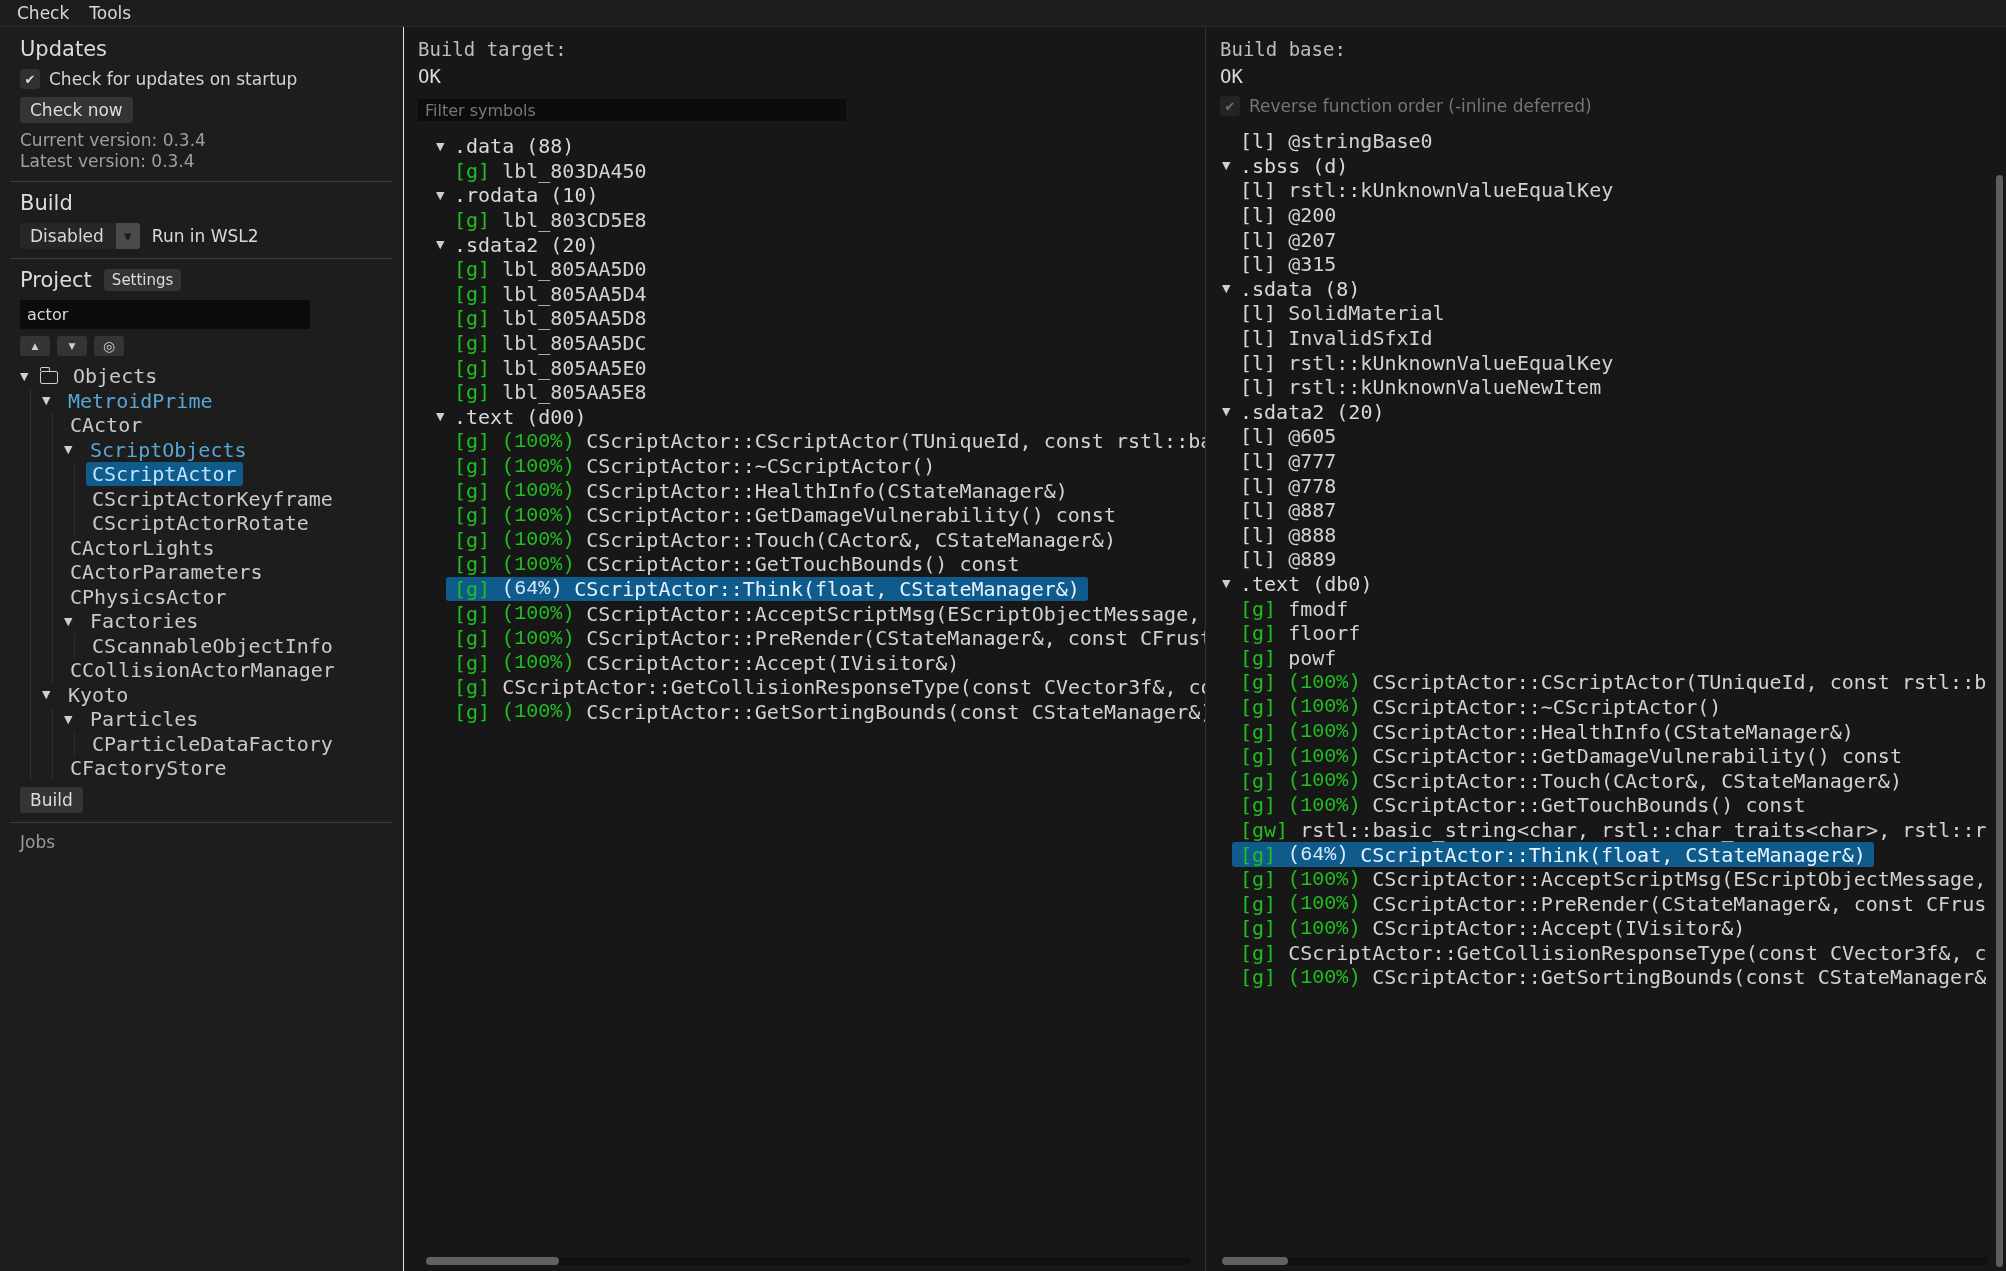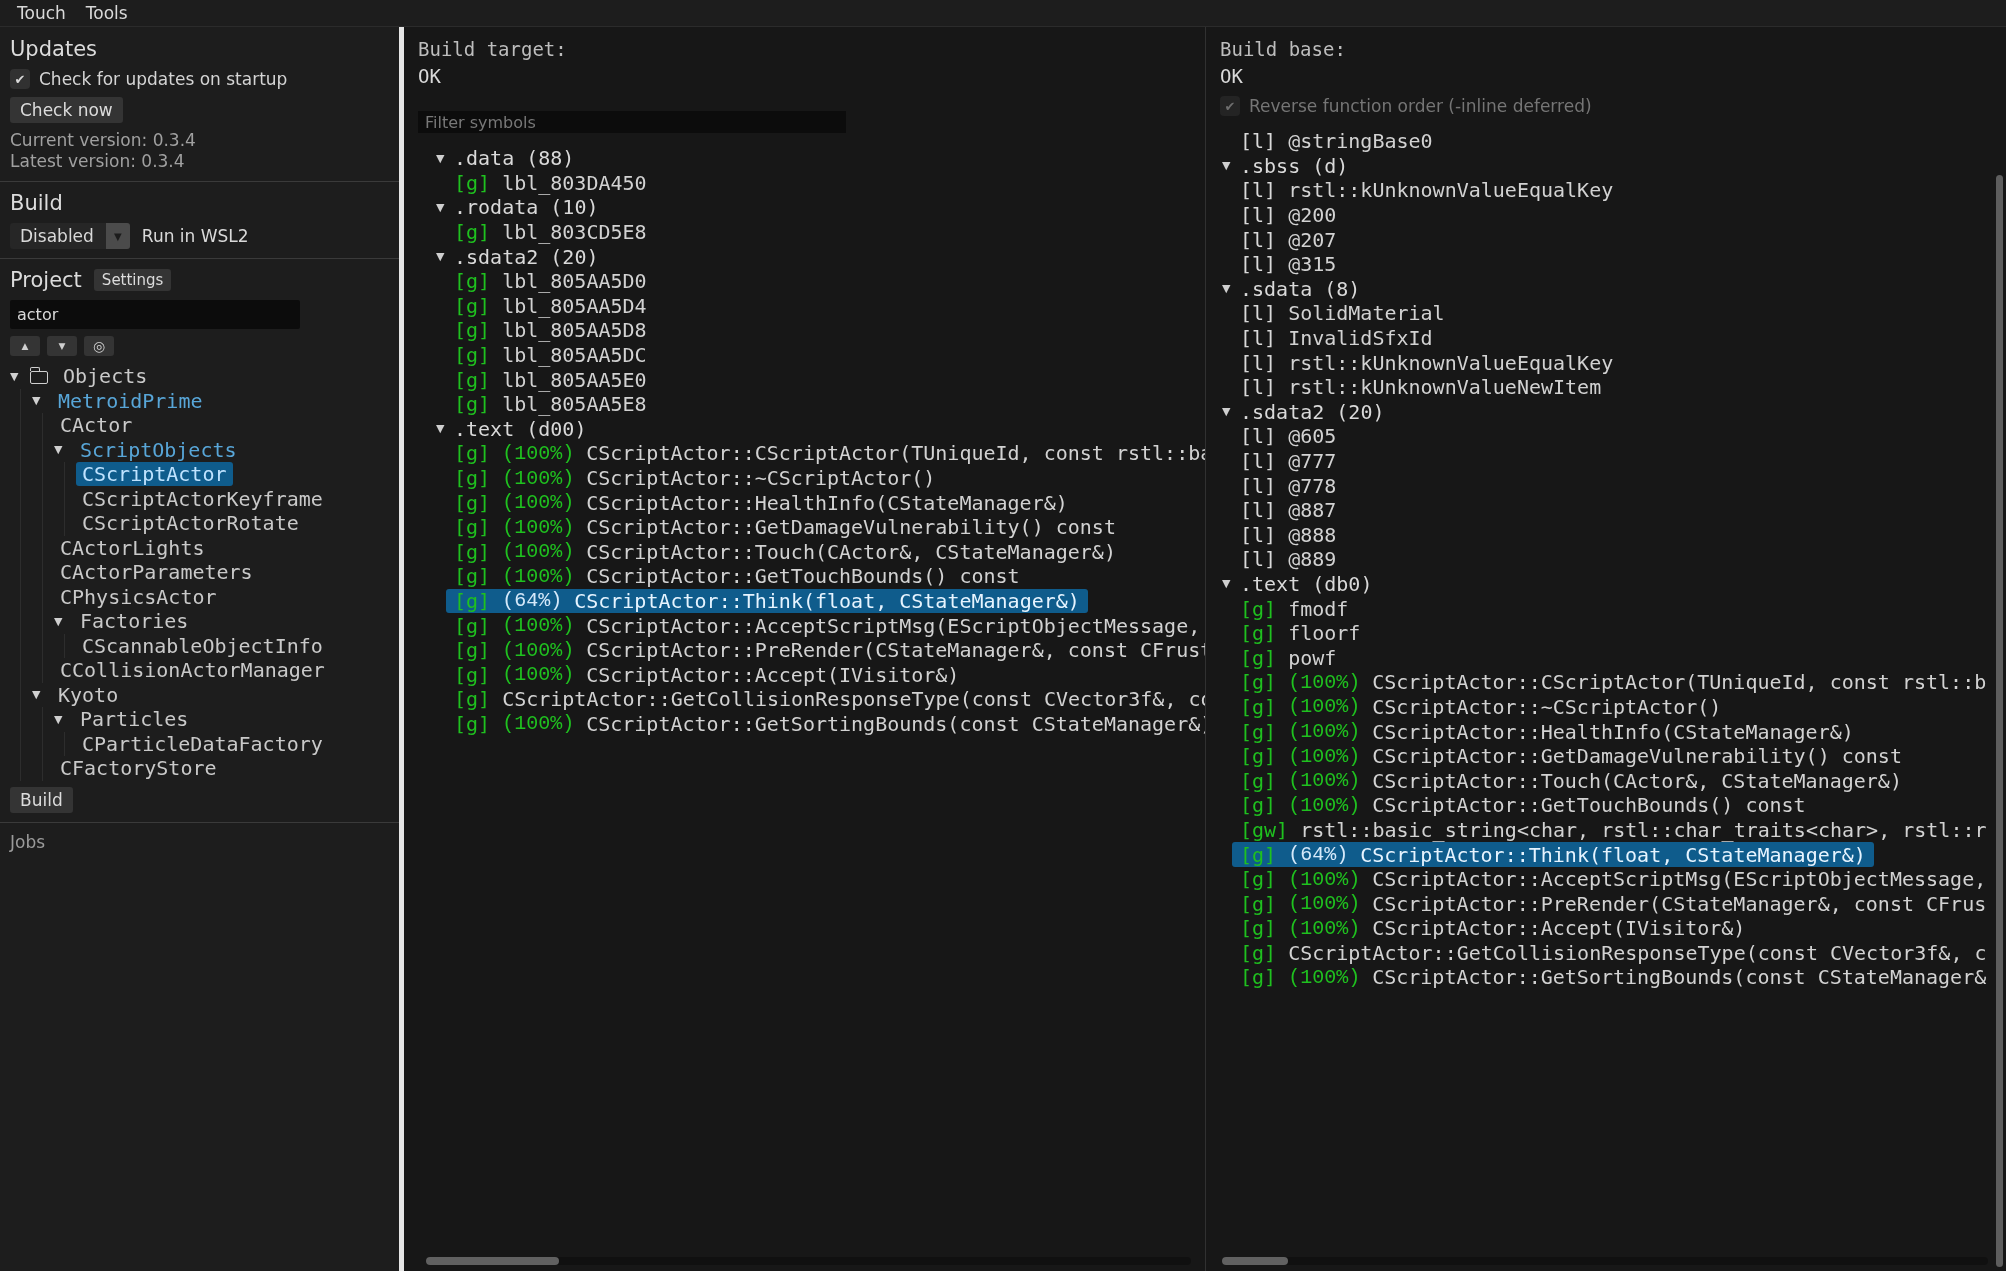--- a/index.html
+++ b/index.html
@@ -7,22 +7,22 @@
     color:#d9d9d9; font-family:"DejaVu Sans","Liberation Sans",sans-serif; }
 
   
   .menubar { height:27px; background:#1d1d1d; border-bottom:1px solid #2b2b2b;
     display:flex; align-items:center; padding:0 8px; gap:2px; font-size:17px; }
   .menu-item { padding:1px 9px; border-radius:3px; color:#d9d9d9; cursor:default; }
 
   .main { display:flex; height:1244px; }
 
   
-  .sidebar { width:404px; flex:none; background:#1d1d1d; border-right:5px solid #e5e5e5;
-    padding:6px 10px 0; font-size:17px; position:relative; }
+  .sidebar { width:404px; flex:none; background:#1d1d1d; border-right:1px solid #e5e5e5;
+    padding:6px 20px 0; font-size:17px; position:relative; }
   .heading { font-size:21px; font-weight:400; color:#dcdcdc; margin:4px 0 8px; }
   .chk-row { display:flex; align-items:center; gap:9px; margin:2px 0 8px; }
   .chk { width:20px; height:20px; flex:none; background:#313131; border-radius:4px;
     display:flex; align-items:center; justify-content:center; font-size:13px; color:#d9d9d9; }
   .chk.disabled { background:#242424; color:#6f6f6f; }
   .chk-label { color:#d4d4d4; }
   .chk-label.disabled { color:#757575; }
   .btn { display:inline-block; background:#343434; border:none; border-radius:3px;
     padding:3px 10px; font-size:17px; color:#dcdcdc; font-family:inherit; cursor:default; }
   .dimtext { color:#a0a0a0; font-size:17px; line-height:21px; }
@@ -57,21 +57,21 @@
   .side-build-btn { margin:6px 0 0 0; }
   .jobs { color:#9a9a9a; margin-top:8px; }
 
   
   .panel { position:relative; background:#171717; overflow:hidden; }
   .panel.mid { width:802px; flex:none; border-right:1px solid #313131; }
   .panel.base { flex:1; }
   .panel-head { padding:11px 14px 0; }
   .panel-title { font-family:"DejaVu Sans Mono","Liberation Mono",monospace; font-size:19px; color:#bdbdbd; }
   .panel-status { font-family:"DejaVu Sans Mono","Liberation Mono",monospace; font-size:19px; color:#d9d9d9; margin-top:5px; }
-  .filter { margin-top:24px; width:428px; height:22px; background:#0c0c0c; border:none;
+  .filter { margin-top:12px; width:428px; height:22px; background:#0c0c0c; border:none;
     color:#d9d9d9; font-size:16px; font-family:inherit; padding:0 7px; }
   .filter::placeholder { color:#787878; }
   .head-chk { margin-top:9px; margin-bottom:0; font-size:17px; }
 
   .symbols { margin-top:13px; font-family:"DejaVu Sans Mono","Liberation Mono",monospace;
     font-size:20px; white-space:nowrap; }
   .panel.mid .symbols { padding-left:22px; }
   .panel.base .symbols { padding-left:6px; }
   .symrow { height:24.6px; display:flex; align-items:center; }
   .secrow { padding-left:10px; }
@@ -96,21 +96,21 @@
   .hthumb { position:absolute; left:0; top:0; height:8px; background:#616161; border-radius:4px; }
   .panel.mid .hthumb { width:133px; }
   .panel.base .hthumb { width:66px; }
   .vscroll { position:absolute; top:148px; bottom:4px; right:3px; width:7px;
     background:#5e5e5e; border-radius:3.5px; }
 </style>
 </head>
 <body>
 
 <div class="menubar">
-  <span class="menu-item">Touch</span>
+  <span class="menu-item">Check</span>
   <span class="menu-item">Tools</span>
 </div>
 
 <div class="main">
 
   <aside class="sidebar">
     <div class="heading">Updates</div>
 
     <div class="chk-row">
       <span class="chk">

